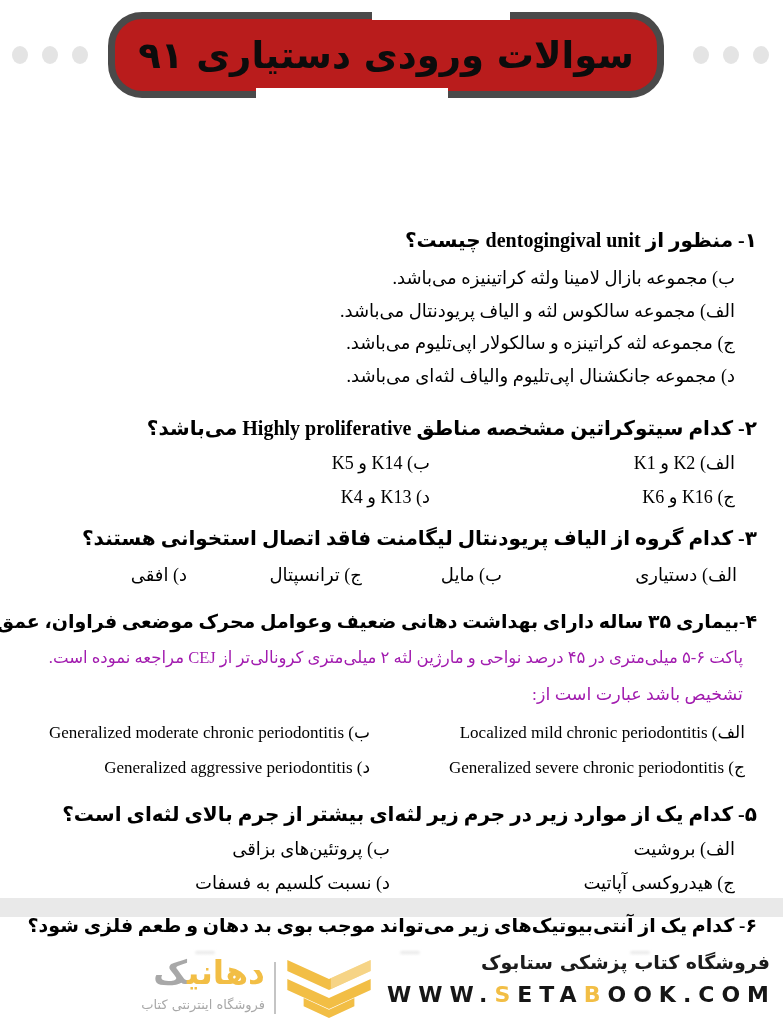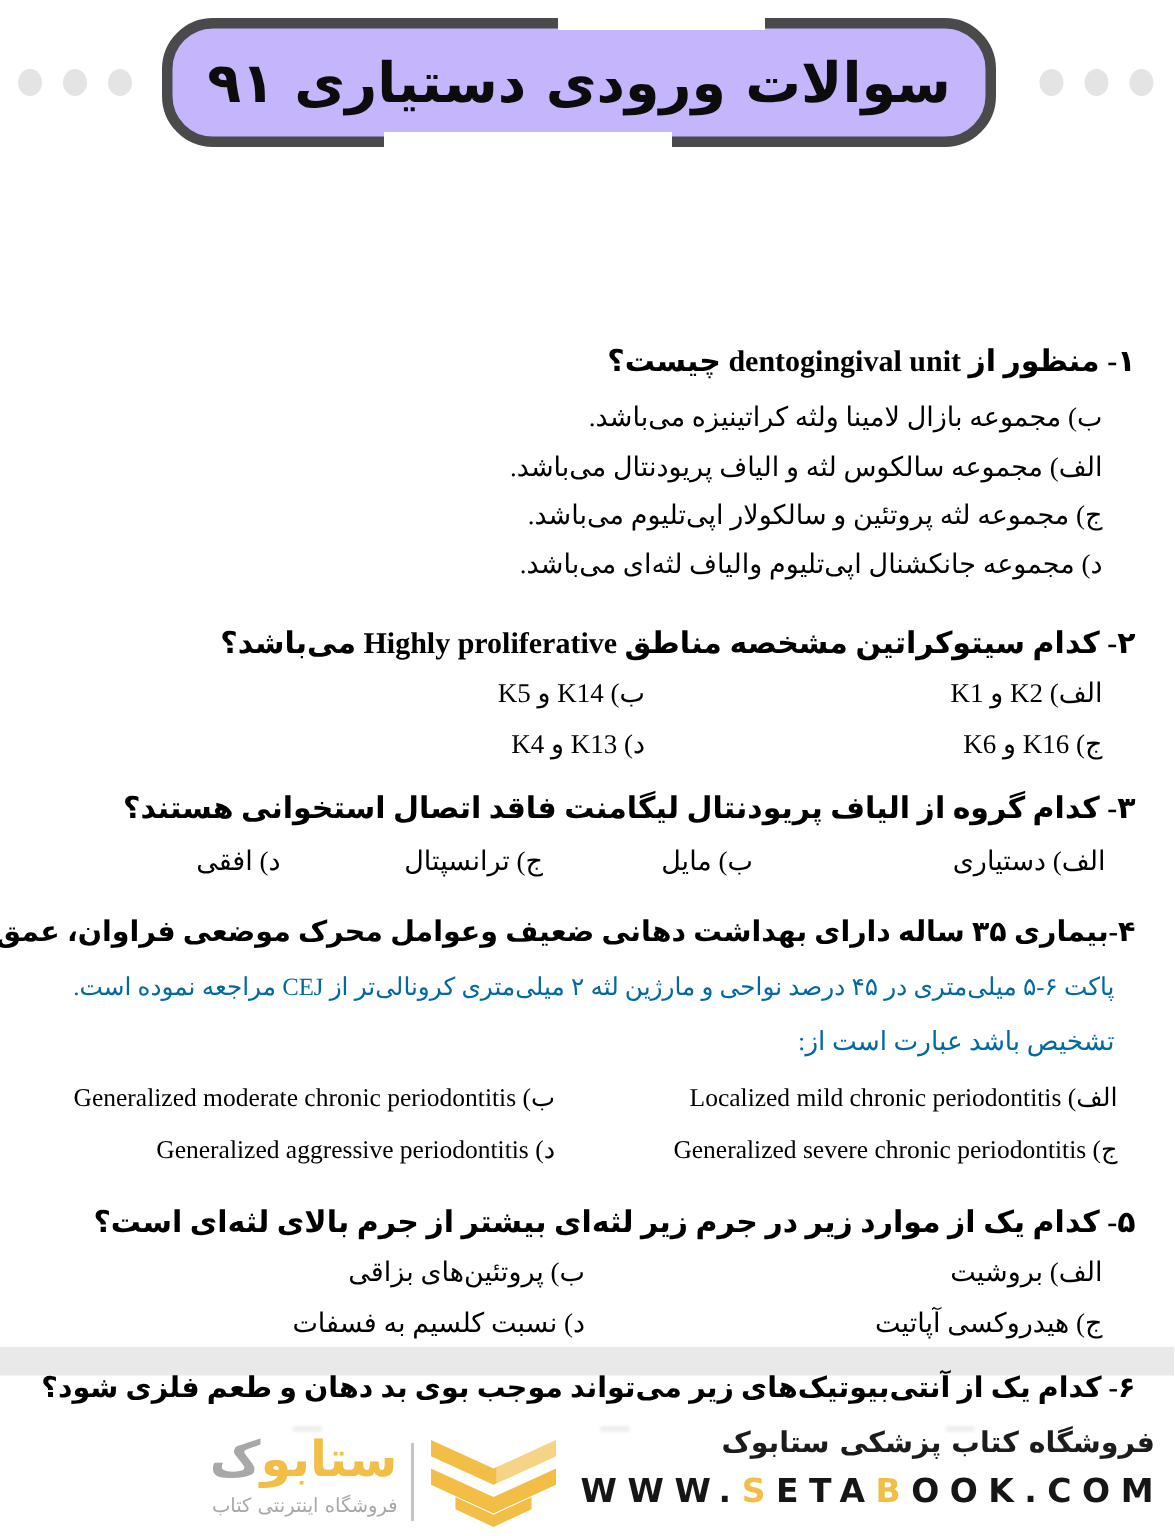--- a/index.html
+++ b/index.html
@@ -13,40 +13,40 @@
   html,body{margin:0;padding:0;background:#fff;}
   .page{
     position:relative;width:783px;height:1024px;margin:0 auto;
     background:#fff;overflow:hidden;
     font-family:"Liberation Serif","DejaVu Sans",sans-serif;
     color:var(--ink);
   }
   
   .title-frame{
     position:absolute;left:108px;top:12px;width:542px;height:72px;
-    border:7px solid var(--border-gray);border-radius:34px;background:#c4b5fd;
+    border:7px solid var(--border-gray);border-radius:34px;background:#b91c1c;
   }
   .title-frame h1{
     margin:0;width:100%;height:100%;display:flex;align-items:center;justify-content:center;
     font-family:"DejaVu Sans",sans-serif;
     font-size:37px;font-weight:bold;direction:rtl;letter-spacing:0;
   }
   .frame-gap{position:absolute;background:#fff;height:13px;}
   .gap-top{left:372px;top:7px;width:138px;}
   .gap-bottom{left:256px;top:88px;width:192px;}
   .dots{position:absolute;top:46px;display:flex;gap:14px;}
   .dots-left{left:12px;}
   .dots-right{right:14px;}
   .dot{width:16px;height:18px;border-radius:50%;background:var(--dot-gray);}
   
   .q-title{
     position:absolute;direction:rtl;white-space:nowrap;
     font-size:20px;font-weight:bold;color:#000;
   }
-  .q-line{position:absolute;direction:rtl;white-space:nowrap;font-size:17.5px;color:#0369a1;}
+  .q-line{position:absolute;direction:rtl;white-space:nowrap;font-size:17.5px;color:#a21caf;}
   .opt{position:absolute;direction:rtl;white-space:nowrap;font-size:18px;color:#000;}
   .opt-stack{position:absolute;direction:rtl;text-align:right;font-size:18px;color:#000;line-height:32.5px;white-space:nowrap;}
   .opt-en{font-size:17px;}
   
   .band{position:absolute;left:0;top:898px;width:783px;height:19px;background:var(--band-gray);}
   .smudge{position:absolute;top:951px;height:4px;width:20px;background:#d8d8d8;border-radius:2px;filter:blur(1px);}
   .fade{position:absolute;left:0;top:944px;width:783px;height:14px;z-index:3;
         background:linear-gradient(to bottom,rgba(255,255,255,0),rgba(255,255,255,.9));}
   .white-mask{position:absolute;left:0;top:956px;width:783px;height:68px;background:#fff;z-index:4;}
   
@@ -83,21 +83,21 @@
   <div class="dots dots-right">
     <span class="dot"></span>
     <span class="dot"></span>
     <span class="dot"></span>
   </div>
 
   <div class="q-title" style="top:228px;right:26px;">۱- منظور از dentogingival unit چیست؟</div>
   <div class="opt-stack" style="top:262px;right:48px;">
     <div>ب) مجموعه بازال لامینا ولثه کراتینیزه می‌باشد.</div>
     <div>الف) مجموعه سالکوس لثه و الیاف پریودنتال می‌باشد.</div>
-    <div>ج) مجموعه لثه پروتئین و سالکولار اپی‌تلیوم می‌باشد.</div>
+    <div>ج) مجموعه لثه کراتینزه و سالکولار اپی‌تلیوم می‌باشد.</div>
     <div>د) مجموعه جانکشنال اپی‌تلیوم والیاف لثه‌ای می‌باشد.</div>
   </div>
 
   <div class="q-title" style="top:416px;right:26px;">۲- کدام سیتوکراتین مشخصه مناطق Highly proliferative می‌باشد؟</div>
   <div class="opt" style="top:452px;right:48px;">الف) K2 و K1</div>
   <div class="opt" style="top:452px;right:353px;">ب) K14 و K5</div>
   <div class="opt" style="top:486px;right:48px;">ج) K16 و K6</div>
   <div class="opt" style="top:486px;right:353px;">د) K13 و K4</div>
 
   <div class="q-title" style="top:526px;right:26px;">۳- کدام گروه از الیاف پریودنتال لیگامنت فاقد اتصال استخوانی هستند؟</div>
@@ -131,16 +131,16 @@
   <div class="footer-el store-name">فروشگاه کتاب پزشکی ستابوک</div>
   <div class="footer-el website-url"><span>WWW.</span><span class="url-gold">S</span><span>ETA</span><span class="url-gold">B</span><span>OOK.COM</span></div>
 
   <svg class="footer-el logo-icon" viewBox="0 0 96 64" aria-hidden="true">
     <path d="M2 0 L48 21 L94 0 L94 12 L48 33 L2 12 Z" fill="var(--gold)"></path>
     <path d="M2 21 L48 42 L94 21 L94 33 L48 54 L2 33 Z" fill="var(--gold)"></path>
     <path d="M20 42 L48 55 L76 42 L76 51 L48 64 L20 51 Z" fill="var(--gold)"></path>
     <path d="M50 20 L94 0 L94 12 L50 32 Z" fill="#fff" opacity="0.35"></path>
   </svg>
   <div class="footer-el logo-divider"></div>
-  <div class="footer-el logo-word"><span>ستابو</span><span class="word-end">ک</span></div>
+  <div class="footer-el logo-word"><span>دهانی</span><span class="word-end">ک</span></div>
   <div class="footer-el logo-sub">فروشگاه اینترنتی کتاب</div>
 
 </div>
 
 </body></html>

